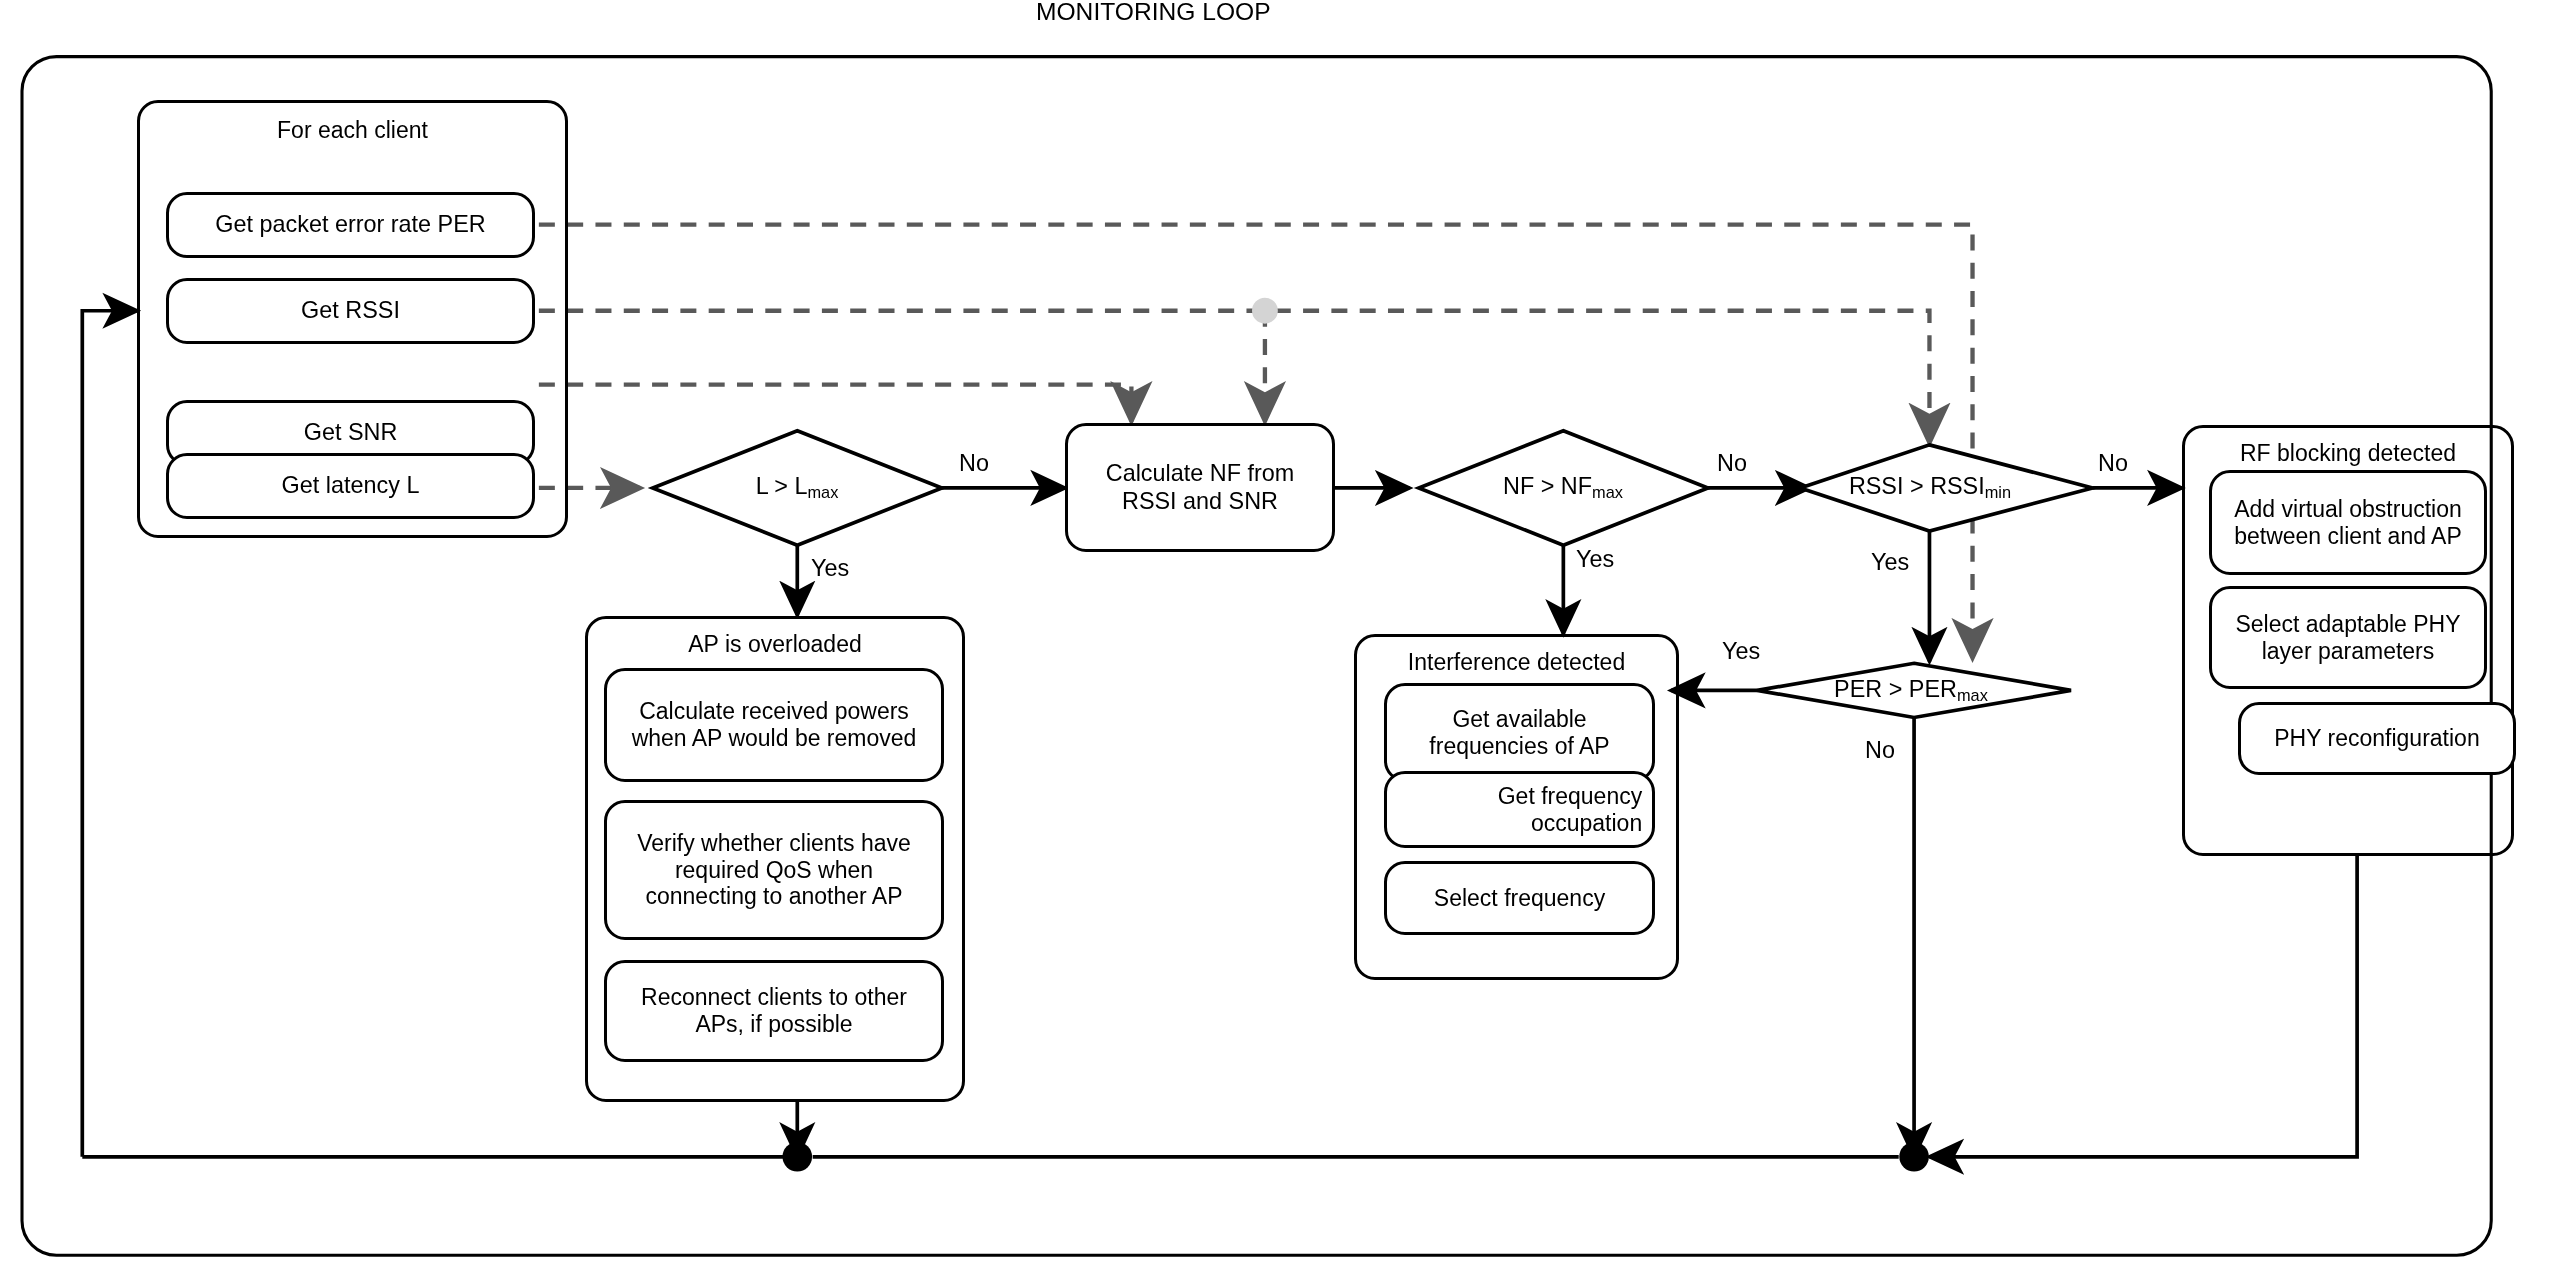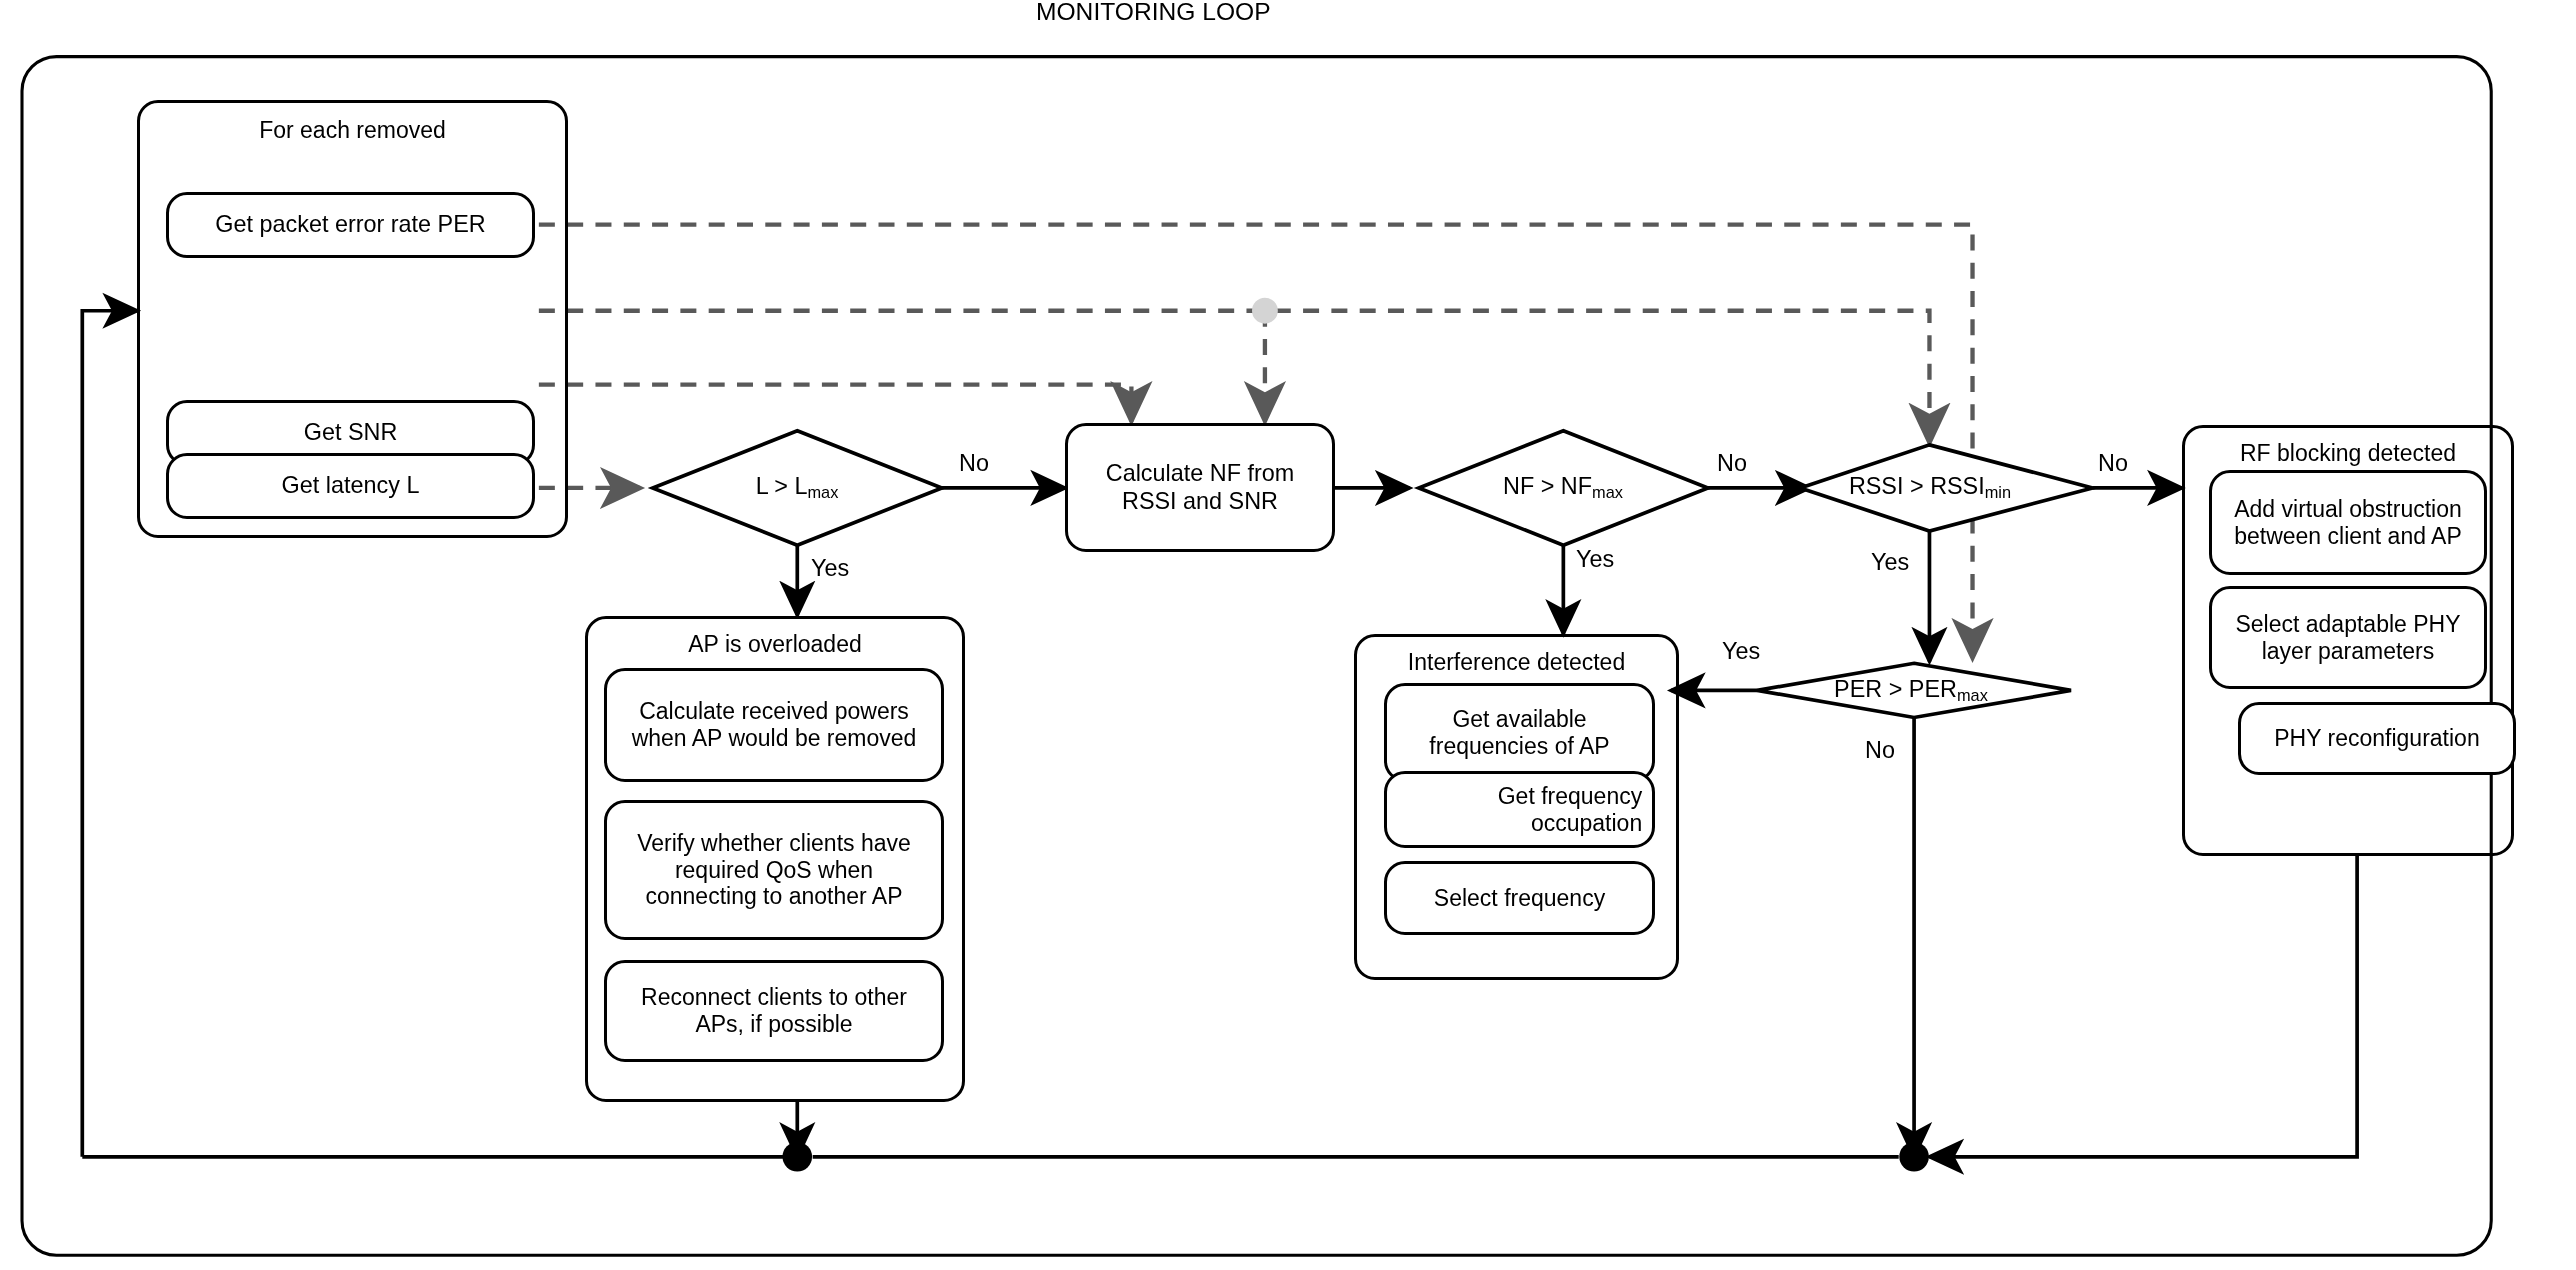--- a/index.html
+++ b/index.html
@@ -78,23 +78,24 @@
     <path d="M 1295,1790 L 1295,1880" fill="none" stroke="#000" stroke-width="6" marker-end="url(#ah)"></path>
 
     <path d="M 3085,1880 L 1320,1880" fill="none" stroke="#000" stroke-width="6"></path>
     <path d="M 1295,1880 L 133,1880" fill="none" stroke="#000" stroke-width="6"></path>
 
     <circle cx="1295" cy="1880" r="24" fill="#000"></circle>
     <circle cx="3110" cy="1880" r="24" fill="#000"></circle>
   </svg>
 
   <div class="group" style="left:137px;top:100px;width:431px;height:438px;">
-    <div class="group-title" style="top:16px;">For each removed</div>
+    <div class="group-title" style="top:16px;">For each client</div>
   </div>
   <div class="node" style="left:166px;top:192px;width:369px;height:66px;font-size:23.4px;">Get packet error rate PER</div>
+  <div class="node" style="left:166px;top:278px;width:369px;height:66px;font-size:23.4px;">Get RSSI</div>
   <div class="node" style="left:166px;top:388px;width:369px;height:66px;font-size:23.4px;margin-top:12px;">Get SNR</div>
   <div class="node" style="left:166px;top:453px;width:369px;height:66px;font-size:23.4px;">Get latency L</div>
 
   <div class="diamond-txt" style="left:726px;top:475px;width:142px;">
     <span>L &gt; L</span><sub>max</sub>
   </div>
   <div class="diamond-txt" style="left:1477px;top:475px;width:172px;">
     <span>NF &gt; NF</span><sub>max</sub>
   </div>
   <div class="diamond-txt" style="left:1819px;top:475px;width:222px;">

